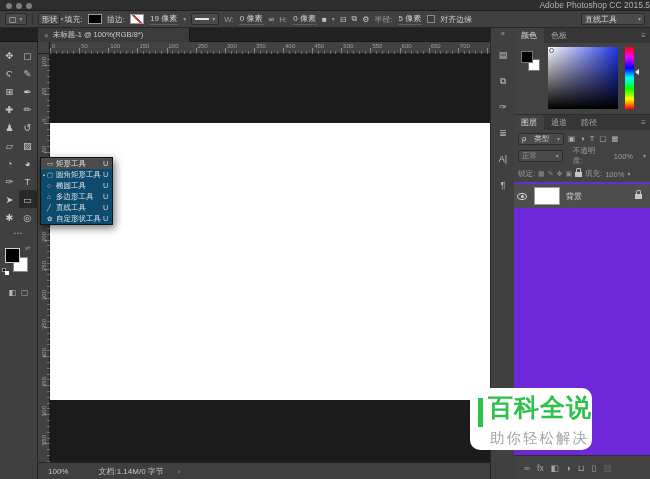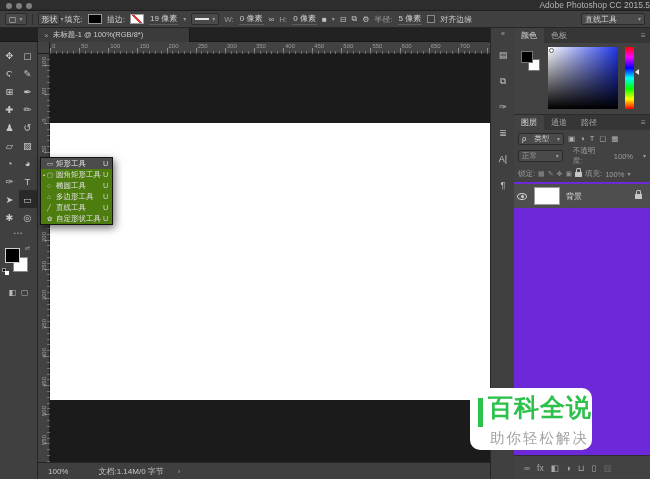--- a/index.html
+++ b/index.html
@@ -114,21 +114,21 @@
   .layer-thumb { width:26px; height:18px; background:#fff; border:1px solid #9a9a9a; margin:0 6px 0 4px; }
   .layer-name { font-size:8px; color:#dddddd; flex:1; }
   .lock-shape { position:relative; width:7px; height:5px; background:#c6c6c6; margin:0 8px 0 0; }
   .lock-shape::before { content:''; position:absolute; left:1px; top:-4px; width:3px; height:4px; border:1px solid #c6c6c6; border-bottom:none; border-radius:2px 2px 0 0; }
   .panel-bottom-bar { left:514px; top:455px; width:136px; height:24px; background:#424242; border-top:1px solid #2e2e2e;
       display:flex; align-items:center; gap:7px; padding-left:10px; }
   .pb-icon { font-size:8.5px; color:#a8a8a8; }
   .pb-icon.dim { color:#666; }
 
   
-  .flyout { left:40px; top:157px; width:73px; background:#4d7c0f; border:1px solid #141414; box-shadow:2px 3px 8px rgba(0,0,0,.55); z-index:40; }
+  .flyout { left:40px; top:157px; width:73px; background:#0c4a6e; border:1px solid #141414; box-shadow:2px 3px 8px rgba(0,0,0,.55); z-index:40; }
   .menu-item { height:11px; display:flex; align-items:center; font-size:7.5px; color:#e0e0e0; }
   .menu-item.highlighted { background:#4c4c4c; }
   .menu-bullet { width:6px; text-align:center; font-size:6px; color:#e0e0e0; }
   .menu-icon { width:9px; font-size:6.5px; color:#cfcfcf; }
   .menu-label { flex:1; letter-spacing:0; }
   .menu-shortcut { width:9px; color:#cfcfcf; padding-right:2px; }
 
   
   .watermark { left:470px; top:388px; width:122px; height:62px; background:#fff; border-radius:10px; z-index:50; }
   .wm-bar { position:absolute; left:8px; top:10px; width:5px; height:29px; background:#2bc14a; }

